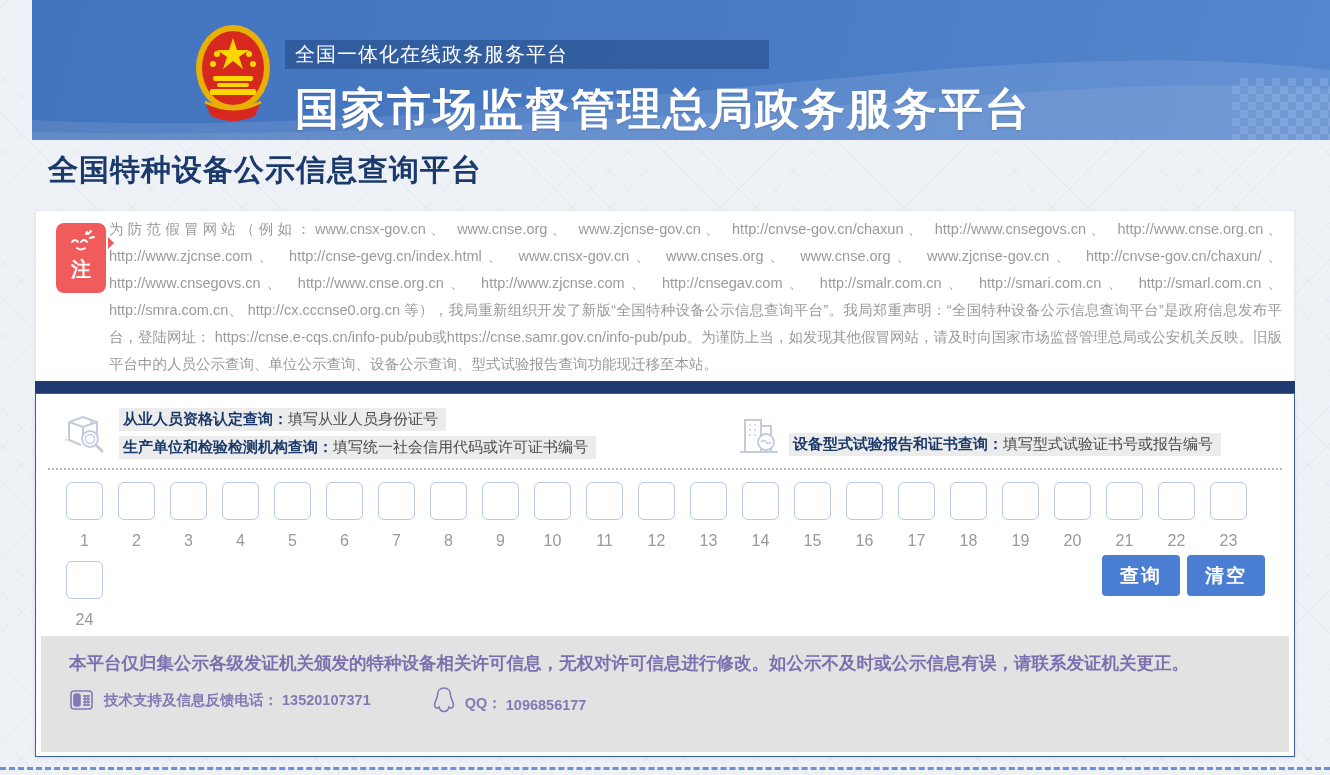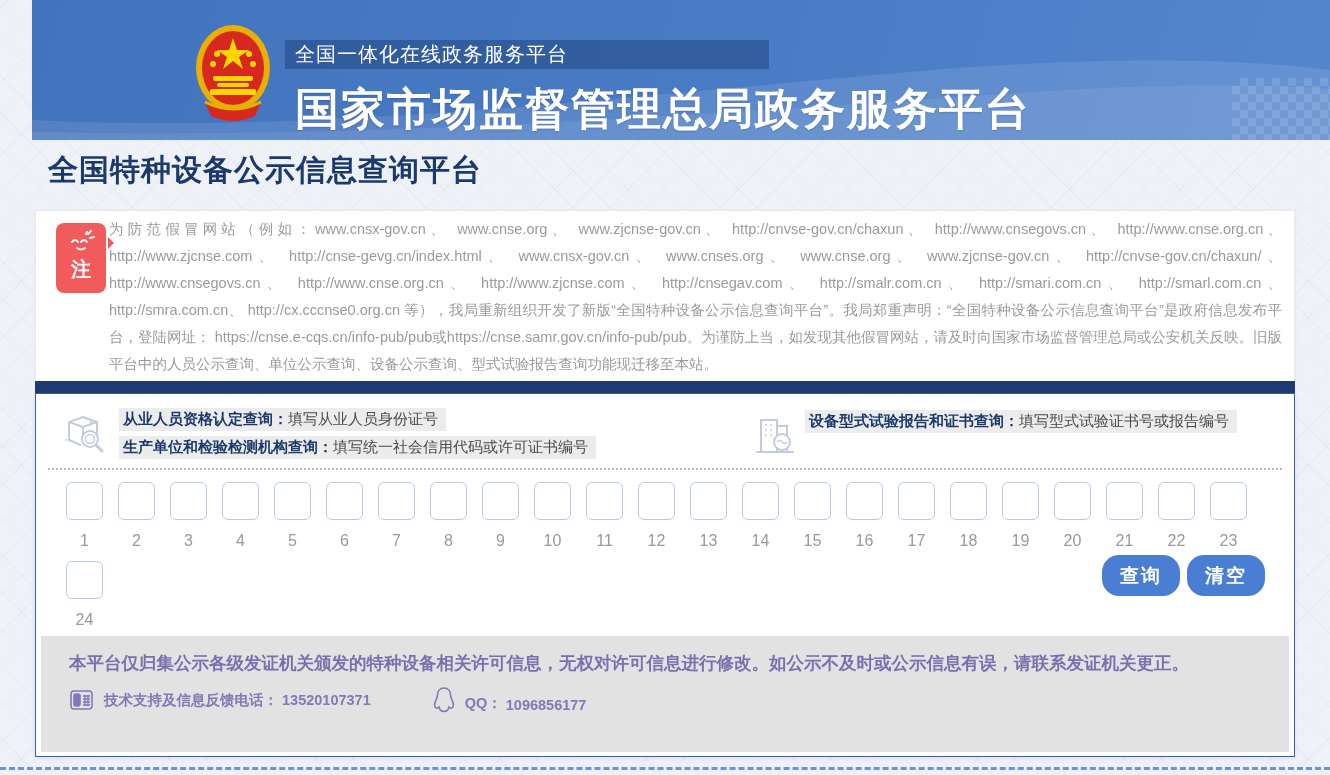--- a/index.html
+++ b/index.html
@@ -79,38 +79,38 @@
   .instructions {
     position:absolute; top:8px; left:25px; right:25px; height:62px;
     display:flex; align-items:center;
   }
   .instr-left { display:flex; align-items:center; }
   .instr-left .icon { margin-right:12px; }
   .instr-lines { display:flex; flex-direction:column; gap:5px; }
   .instr-line { background:#ececec; padding:2px 8px 2px 4px; font-size:15px; width:max-content; }
   .instr-label { color:#1b3a6b; font-weight:bold; }
   .instr-hint { color:#4a4a4a; }
-  .instr-right { margin-left:auto; margin-right:32px; display:flex; align-items:flex-start; }
+  .instr-right { margin-left:auto; margin-right:48px; display:flex; align-items:flex-end; }
   .instr-right .icon { margin-right:10px; }
   .dotted-sep { position:absolute; top:74px; left:12px; right:12px; border-top:2px dotted #b8b8b8; }
 
   .code-grid {
     position:absolute; top:88px; left:30px; width:1195px;
     display:flex; flex-wrap:wrap; column-gap:15px; row-gap:0;
   }
   .code-cell { width:37px; }
   .code-box {
     width:37px; height:38px; background:#fff;
     border:1px solid #b9c9ea; border-radius:6px; cursor:text;
   }
   .code-num { margin-top:12px; margin-bottom:11px; text-align:center; color:#999; font-size:16px; }
 
   .action-buttons { position:absolute; top:161px; right:29px; display:flex; gap:7px; }
   .btn {
-    width:78px; height:41px; background:#4a7ed2; border:none; border-radius:17px;
+    width:78px; height:41px; background:#4a7ed2; border:none; border-radius:4px;
     color:#fff; font-size:19px; font-weight:bold; font-family:inherit;
     letter-spacing:2px; cursor:pointer;
   }
 
   .card-footer {
     position:absolute; left:5px; right:5px; bottom:4px; height:116px;
     background:#e3e2e2; padding:12px 45px 0 28px;
   }
   .disclaimer { color:#7b6fb0; font-size:17.5px; font-weight:bold; line-height:31px; }
   .contact-row { margin-top:8px; display:flex; align-items:center; color:#8478b6; font-size:14.5px; font-weight:bold; }

